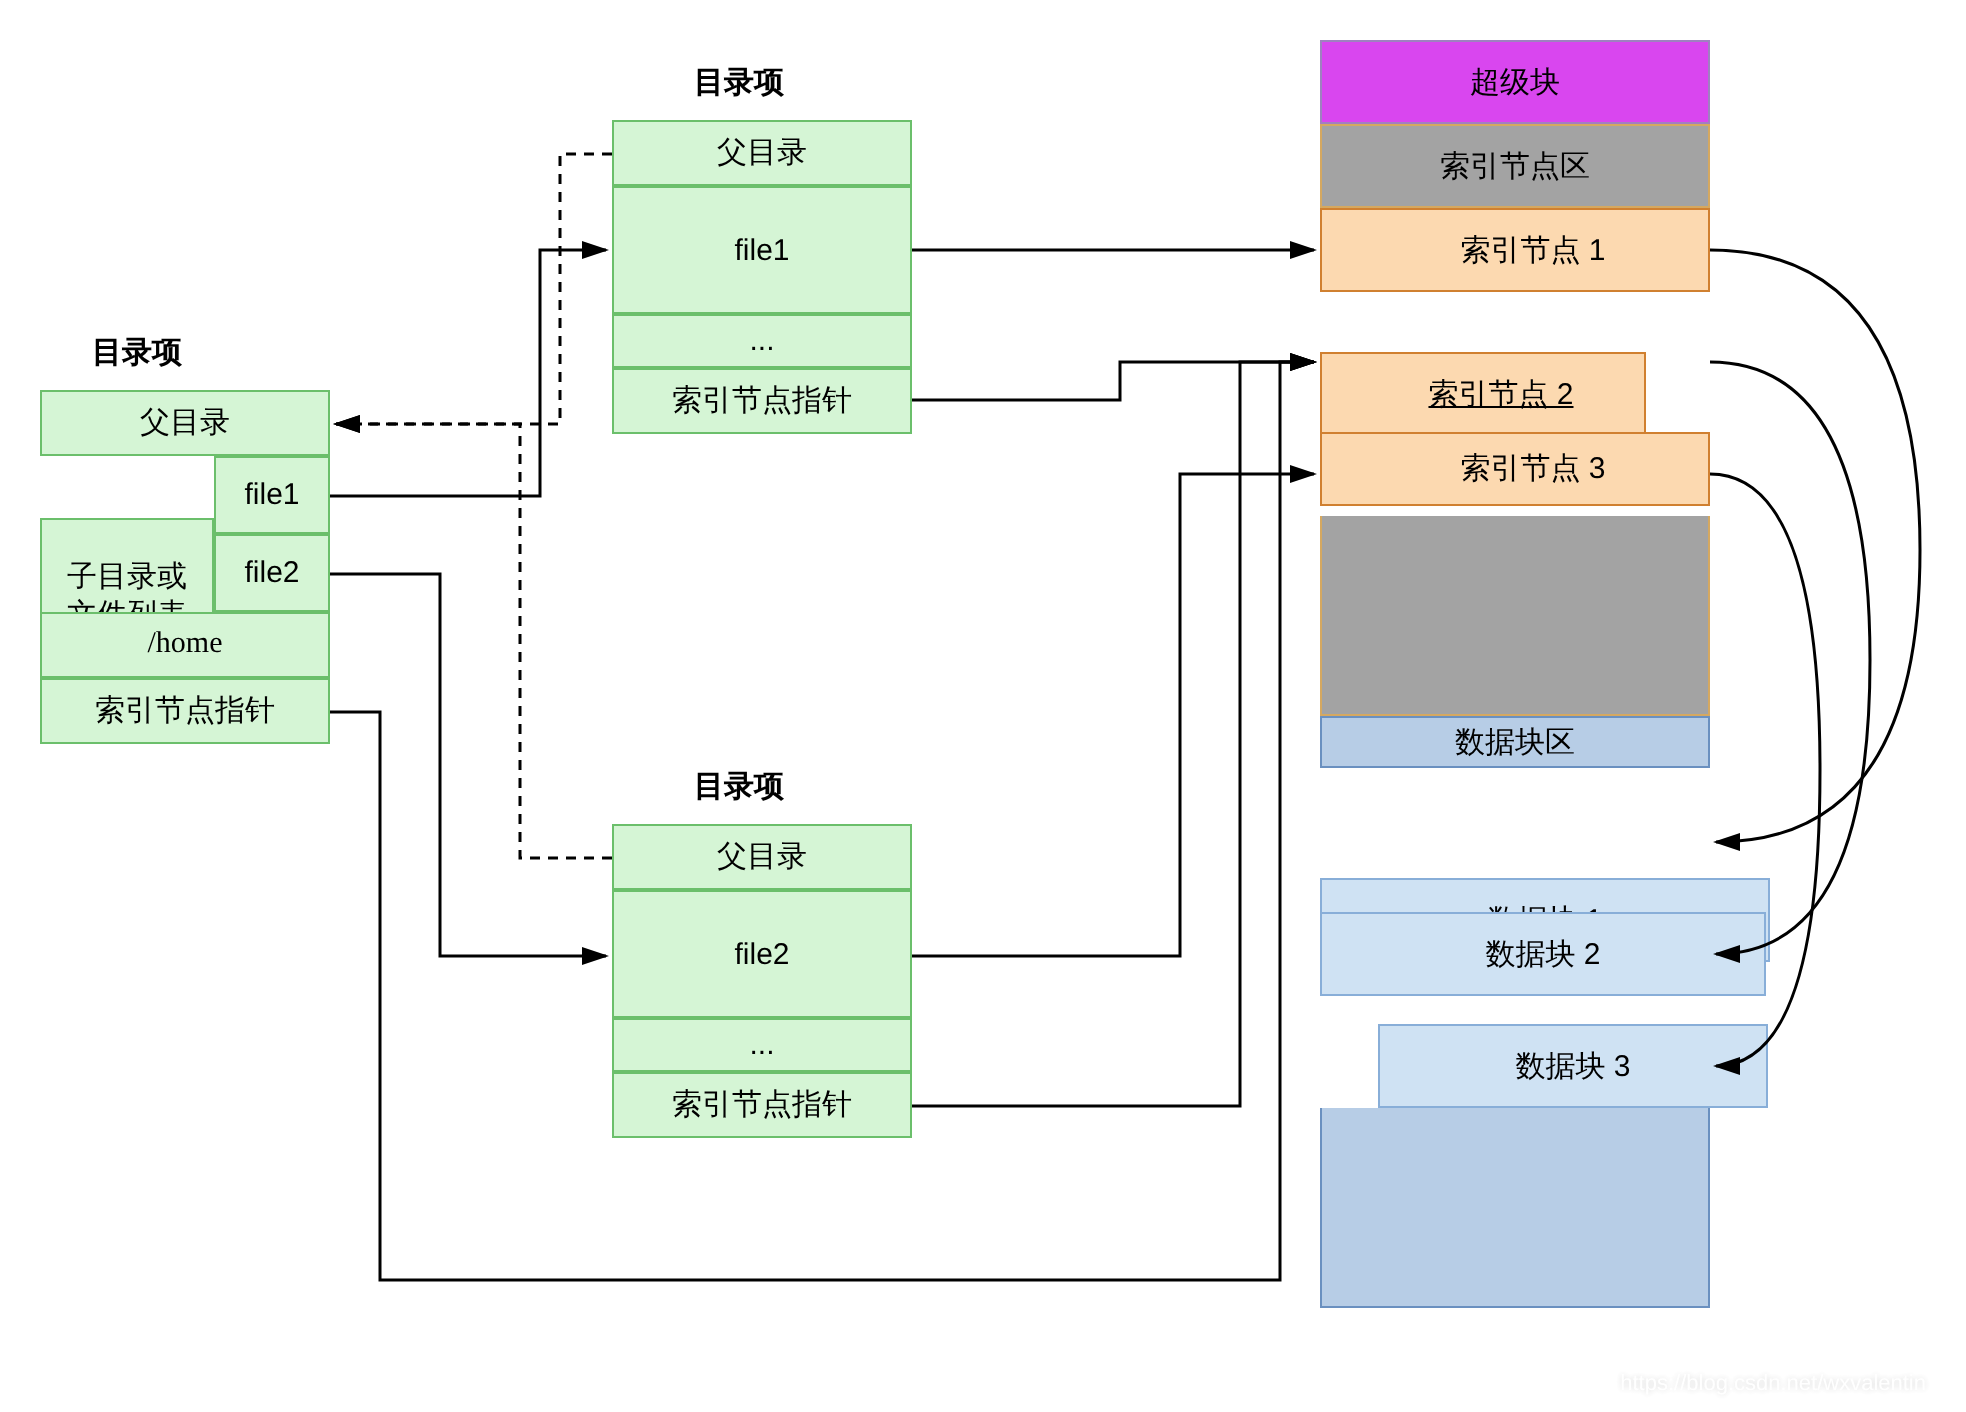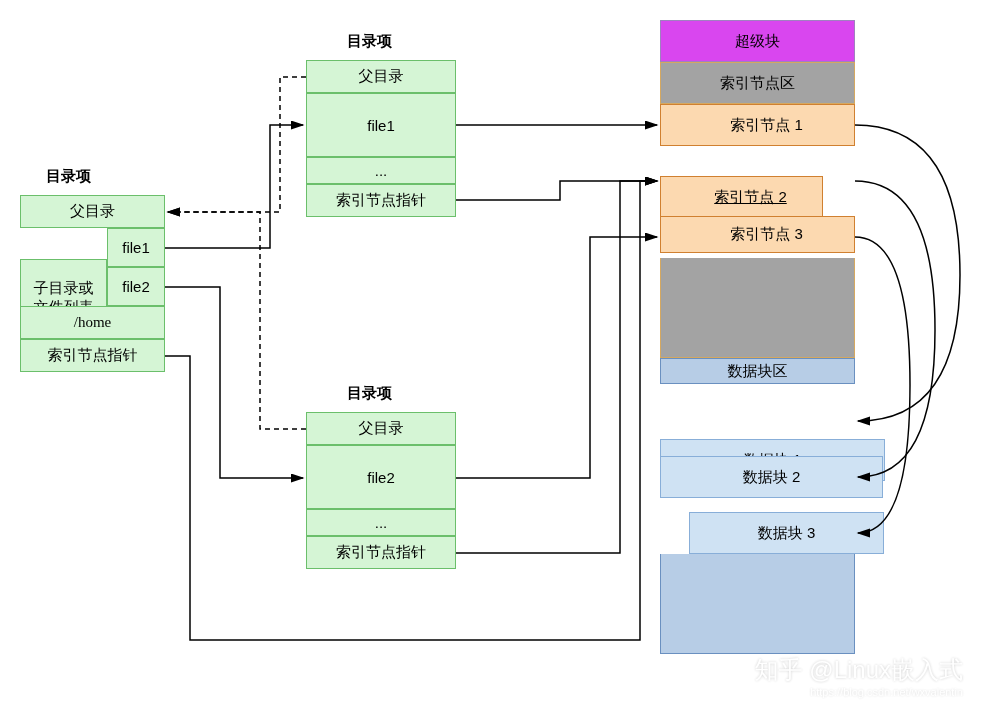--- a/index.html
+++ b/index.html
@@ -117,15 +117,14 @@
   <path d="M 165 356 L 190 356 L 190 640 L 640 640 L 640 181 L 657 181" stroke="#000" stroke-width="1.5" fill="none" marker-end="url(#arr)"></path>
 
   <path d="M 855 125 Q 960 125 960 275 Q 960 421 858 421" stroke="#000" stroke-width="1.5" fill="none" marker-end="url(#arr)"></path>
 
   <path d="M 855 181 Q 935 181 935 330 Q 935 477 858 477" stroke="#000" stroke-width="1.5" fill="none" marker-end="url(#arr)"></path>
 
   <path d="M 855 237 Q 910 237 910 385 Q 910 533 858 533" stroke="#000" stroke-width="1.5" fill="none" marker-end="url(#arr)"></path>
 </svg>
 
 <div class="watermark">
-  <span>知乎 @Linux嵌入式</span>
   <small>https://blog.csdn.net/wxvalentin</small>
 </div>
 
 </body></html>

